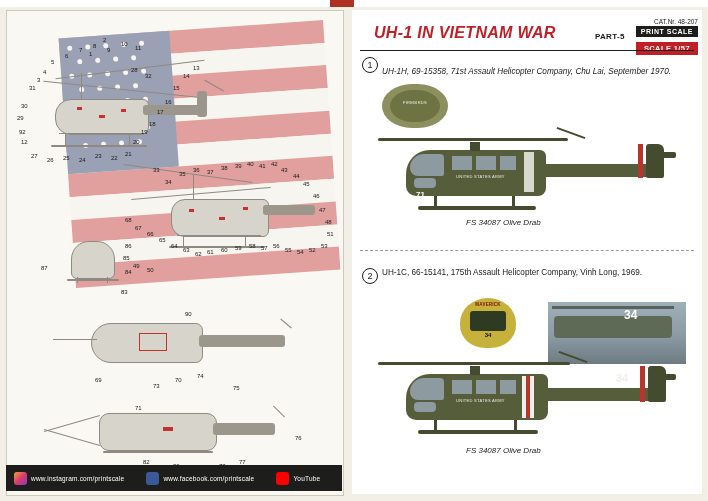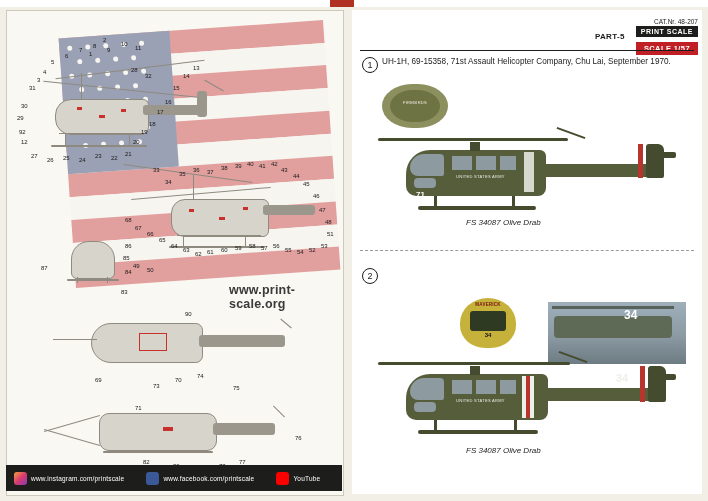--- a/index.html
+++ b/index.html
@@ -272,49 +272,49 @@
     <div class="num" style="left:232px;top:448px;">77</div>
     <div class="num" style="left:212px;top:452px;">78</div>
     <div class="num" style="left:196px;top:456px;">79</div>
     <div class="num" style="left:180px;top:460px;">91</div>
     <div class="num" style="left:166px;top:452px;">80</div>
     <div class="num" style="left:150px;top:456px;">81</div>
     <div class="num" style="left:136px;top:448px;">82</div>
     <div class="num" style="left:82px;top:40px;">1</div>
     <div class="num" style="left:96px;top:26px;">2</div>
 
-    <div class="site-url">www.print-scale.org</div>
   </div>
 
   <div class="social">
     <div class="soc-item">
       <span class="soc-ico" style="background:linear-gradient(135deg,#f9a23c,#d73a6e,#8a3ab9);"></span>
       <span class="soc-txt">www.instagram.com/printscale</span>
     </div>
     <div class="soc-item" style="margin-left:22px;">
       <span class="soc-ico" style="background:#3b5998;"></span>
       <span class="soc-txt">www.facebook.com/printscale</span>
     </div>
     <div class="soc-item" style="margin-left:22px;">
       <span class="soc-ico" style="background:#ff0000;border-radius:3px;"></span>
       <span class="soc-txt">YouTube</span>
     </div>
   </div>
 
   <div class="right-panel">
 
+    <div class="title">UH-1 IN VIETNAM WAR</div>
     <div class="part3">PART-5</div>
     <div class="catno">CAT.Nr.  48-207</div>
     <div class="ps-logo">PRINT SCALE</div>
     <div class="scale">SCALE 1/57</div>
 
     <div class="hr" style="top:40px;"></div>
 
     <div class="circnum" style="left:10px;top:47px;">1</div>
-    <div class="caption" style="left:30px;top:46px;width:300px;">UH-1H, 69-15358, 71st Assault Helicopter Company, Chu Lai, September 1970.</div>
+    <div class="caption" style="left:30px;top:56px;width:300px;font-style:italic;">UH-1H, 69-15358, 71st Assault Helicopter Company, Chu Lai, September 1970.</div>
 
     <div class="patch" style="left:30px;top:74px;width:66px;height:44px;background:#8c8f5e;border-radius:50%/55%;overflow:hidden;">
       <div style="position:absolute;left:8px;top:6px;width:50px;height:32px;background:#6e7344;border-radius:50%/55%;"></div>
       <div style="position:absolute;left:0;top:16px;width:100%;text-align:center;font-size:4px;color:#f0eedf;letter-spacing:.3px;">FIREBIRDS</div>
     </div>
 
     <div style="position:absolute;left:18px;top:120px;width:316px;height:110px;">
 
       <div class="od" style="left:168px;top:34px;width:120px;height:13px;border-radius:2px;"></div>
 
@@ -344,20 +344,21 @@
 
       <span class="tiny" style="left:86px;top:44px;">UNITED STATES ARMY</span>
       <span style="position:absolute;left:46px;top:60px;font-size:8px;color:#ffffff;font-weight:bold;">71</span>
     </div>
 
     <div class="fsnote" style="left:114px;top:208px;">FS 34087 Olive Drab</div>
 
     <div class="dashed" style="top:240px;"></div>
 
     <div class="circnum" style="left:10px;top:258px;">2</div>
+    <div class="caption" style="left:30px;top:257px;width:300px;">UH-1C, 66-15141, 175th Assault Helicopter Company, Vinh Long, 1969.</div>
 
     <div class="patch" style="left:108px;top:288px;width:56px;height:50px;background:#c6b23a;border-radius:50% 50% 45% 45%;overflow:hidden;">
       <div style="position:absolute;left:0;top:4px;width:100%;text-align:center;font-size:4.5px;color:#7a1111;font-weight:bold;letter-spacing:.2px;">MAVERICK</div>
       <div style="position:absolute;left:10px;top:13px;width:36px;height:20px;background:#2f3a22;border-radius:3px;"></div>
       <div style="position:absolute;left:0;top:34px;width:100%;text-align:center;font-size:6px;color:#111;font-weight:bold;">34</div>
     </div>
 
     <div class="photo" style="left:196px;top:292px;width:138px;height:62px;background:linear-gradient(180deg,#9fb0bb 0%,#8b9aa3 55%,#6d7b82 100%);">
       <div style="position:absolute;left:6px;top:14px;width:118px;height:22px;background:#5e6a56;border-radius:4px;"></div>
       <div style="position:absolute;left:4px;top:4px;width:122px;height:3px;background:#57625a;"></div>

